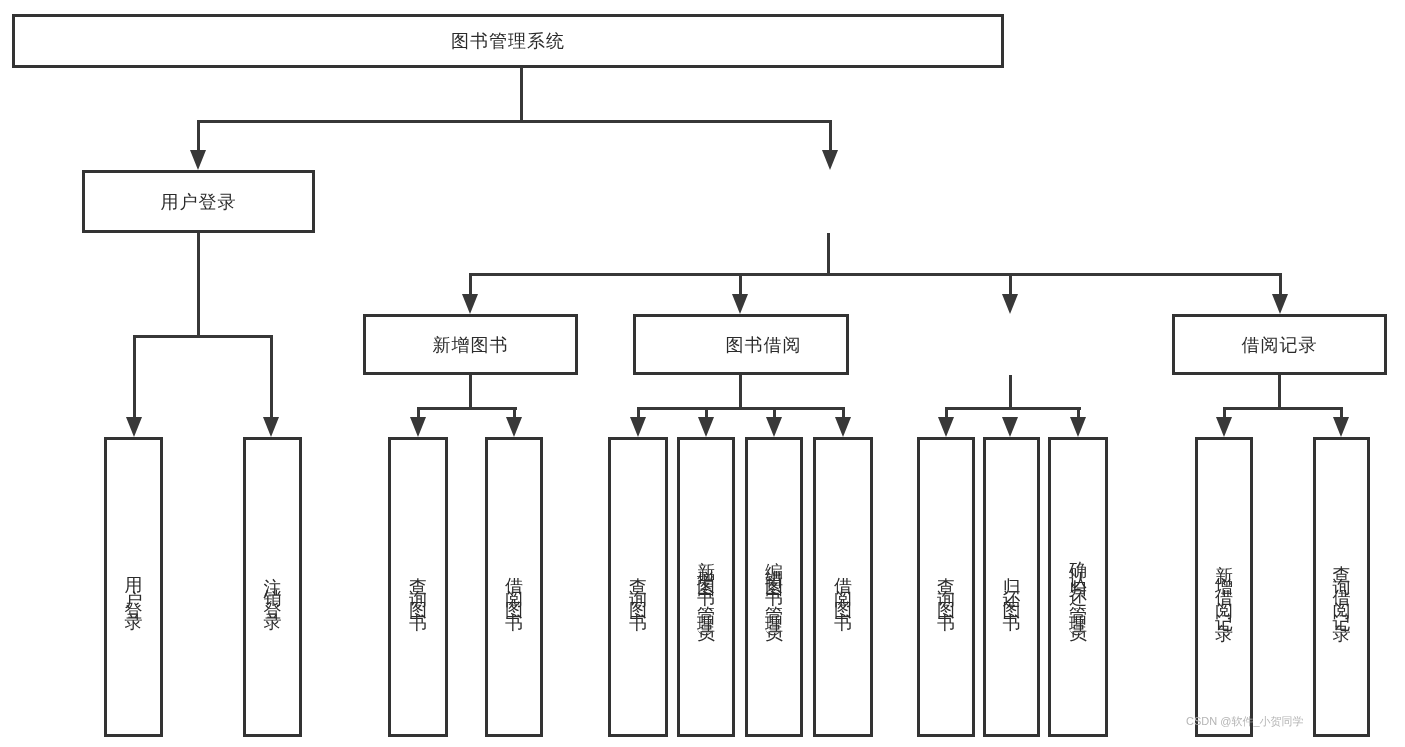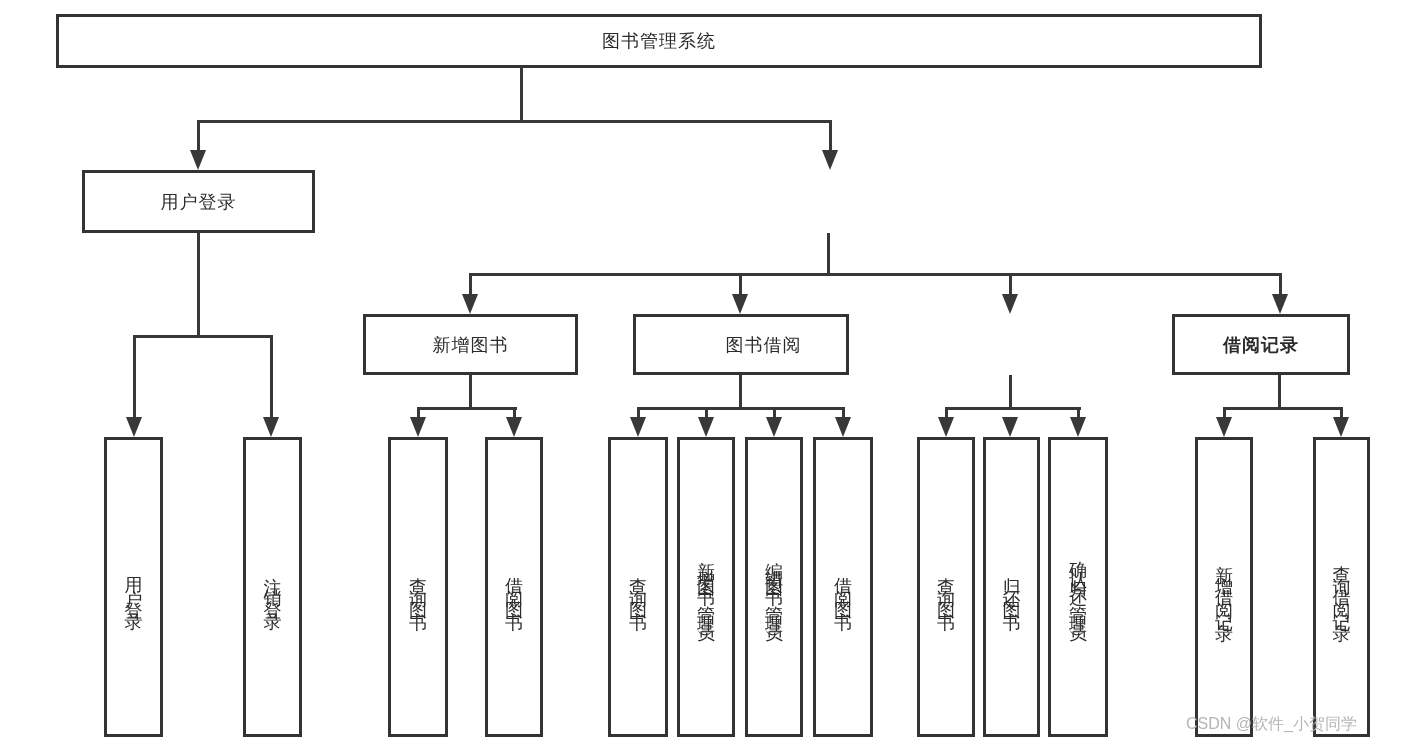--- a/index.html
+++ b/index.html
@@ -64,32 +64,32 @@
     width: 0;
     height: 0;
     border-left: 8px solid transparent;
     border-right: 8px solid transparent;
     border-top: 20px solid #383838;
   }
   .watermark {
     position: absolute;
     left: 1186px;
     top: 714px;
-    font-size: 16px;
+    font-size: 11px;
     color: #b5b5b5;
     white-space: nowrap;
     z-index: 5;
   }
 </style>
 </head>
 <body>
 
 <div class="canvas">
 
-  <div class="node" style="left:12px; top:14px; width:1206px; height:54px;margin-left:44px;">
+  <div class="node" style="left:12px; top:14px; width:992px; height:54px;">
     <span class="node-label">图书管理系统</span>
   </div>
 
   <div class="vline" style="left:520px; top:67px; height:54px;"></div>
   <div class="hline" style="left:197px; top:120px; width:635px;"></div>
   <div class="vline" style="left:197px; top:120px; height:32px;"></div>
   <div class="vline" style="left:829px; top:120px; height:32px;"></div>
   <div class="arrow" style="left:190px; top:150px;"></div>
   <div class="arrow" style="left:822px; top:150px;"></div>
 
@@ -114,21 +114,21 @@
   <div class="arrow" style="left:732px; top:294px;"></div>
   <div class="arrow" style="left:1002px; top:294px;"></div>
   <div class="arrow" style="left:1272px; top:294px;"></div>
 
   <div class="node" style="left:363px; top:314px; width:215px; height:61px;">
     <span class="node-label">新增图书</span>
   </div>
   <div class="node" style="left:633px; top:314px; width:216px; height:61px;padding-left:45px;">
     <span class="node-label">图书借阅</span>
   </div>
-  <div class="node" style="left:1172px; top:314px; width:178px; height:61px;font-weight:bold;">
+  <div class="node" style="left:1172px; top:314px; width:215px; height:61px;">
     <span class="node-label">借阅记录</span>
   </div>
 
   <div class="vline" style="left:469px; top:375px; height:35px;"></div>
   <div class="hline" style="left:417px; top:407px; width:100px;"></div>
   <div class="vline" style="left:417px; top:407px; height:13px;"></div>
   <div class="vline" style="left:513px; top:407px; height:13px;"></div>
   <div class="arrow" style="left:410px; top:417px;"></div>
   <div class="arrow" style="left:506px; top:417px;"></div>
 

